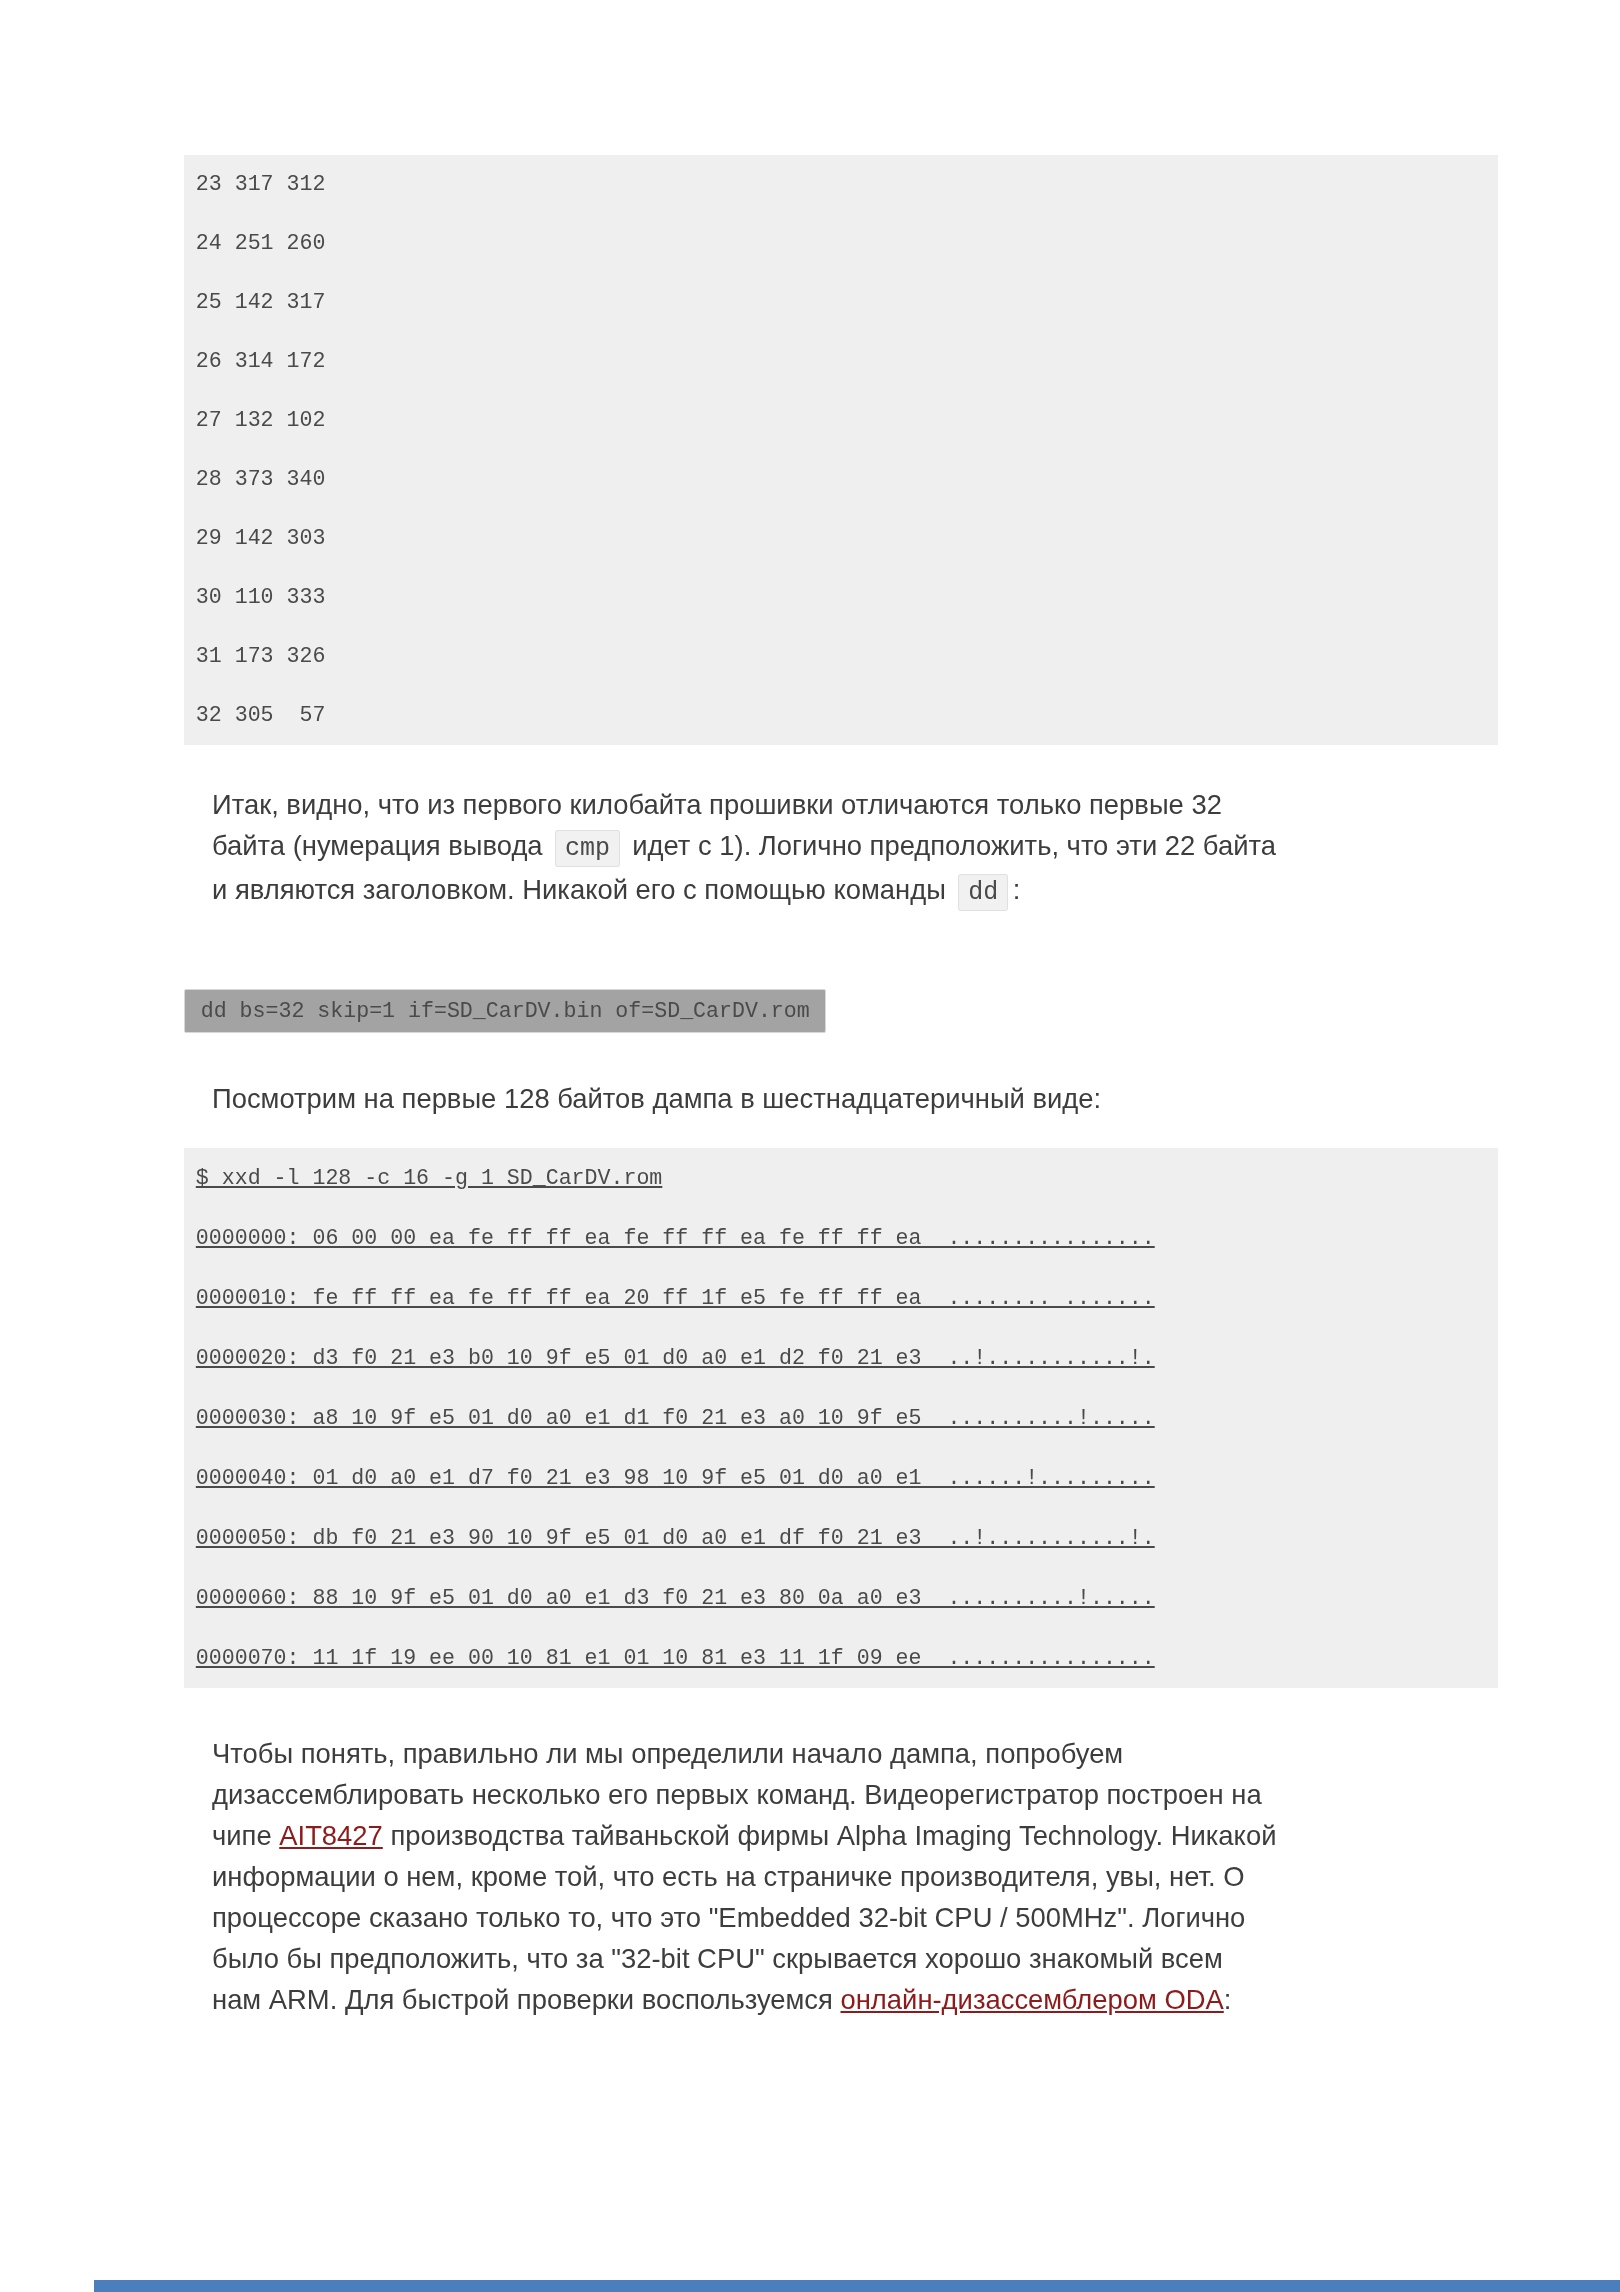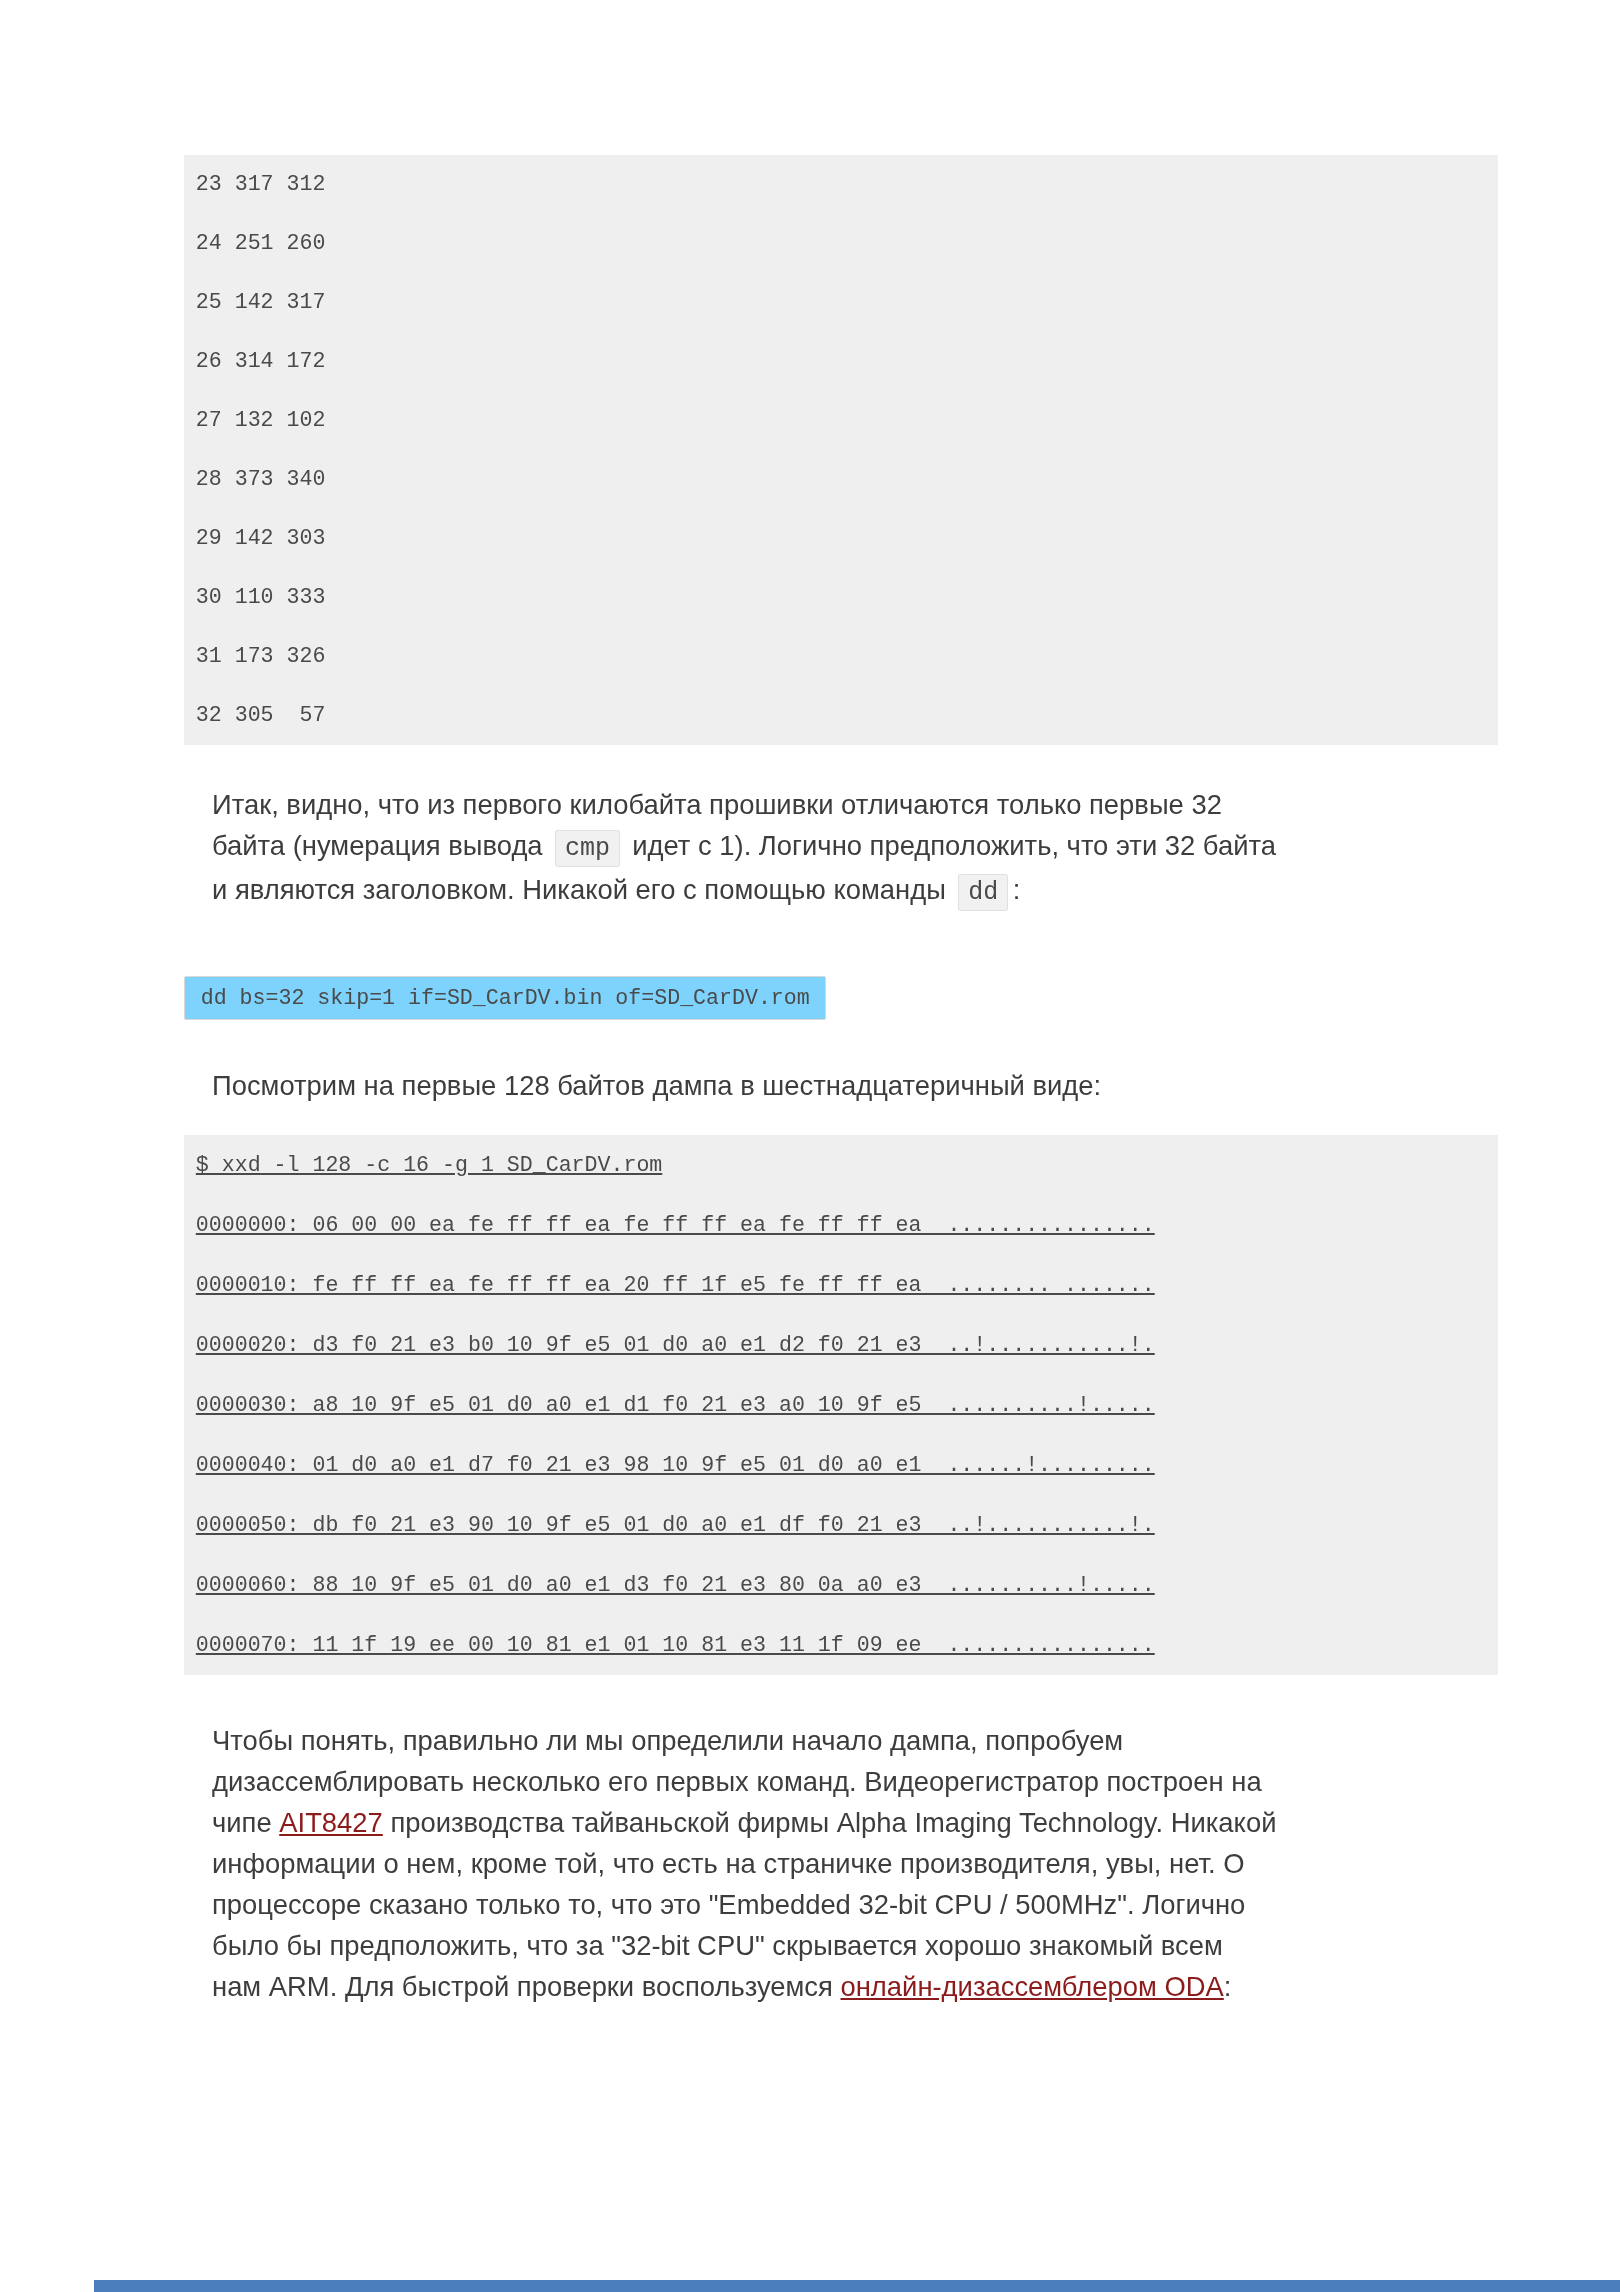--- a/index.html
+++ b/index.html
@@ -37,22 +37,22 @@
   }
   .para{
     font-size:27.4px;
     line-height:41px;
     color:#3d3d3d;
     margin-left:28px;
   }
   .para-intro{margin-top:39px;}
   .cmdbox{
     display:inline-block;
-    margin-top:36px;
-    background:#7dd3fc;
+    margin-top:49px;
+    background:#a3a3a3;
     border:1px solid #d8d8d8;
     border-radius:2px;
     padding:8.8px 15.7px;
     font-family:"Liberation Mono", monospace;
     font-size:21.6px;
     color:#4a4a4a;
     white-space:pre;
   }
   .para-look{margin-top:45px;}
   .codeblock.hex{margin-top:29px;}
@@ -80,21 +80,21 @@
   }
 </style>
 </head>
 <body>
 
 <div class="page">
   <div class="content">
 
     <div class="codeblock"><div class="code-line">23 317 312</div><div class="code-line">24 251 260</div><div class="code-line">25 142 317</div><div class="code-line">26 314 172</div><div class="code-line">27 132 102</div><div class="code-line">28 373 340</div><div class="code-line">29 142 303</div><div class="code-line">30 110 333</div><div class="code-line">31 173 326</div><div class="code-line">32 305  57</div></div>
 
-    <p class="para para-intro"><span>Итак, видно, что из первого килобайта прошивки отличаются только первые 32</span><br><span>байта (нумерация вывода </span><code class="inline-code">cmp</code><span> идет с 1). Логично предположить, что эти 32 байта</span><br><span>и являются заголовком. Никакой его с помощью команды </span><code class="inline-code">dd</code><span>:</span></p>
+    <p class="para para-intro"><span>Итак, видно, что из первого килобайта прошивки отличаются только первые 32</span><br><span>байта (нумерация вывода </span><code class="inline-code">cmp</code><span> идет с 1). Логично предположить, что эти 22 байта</span><br><span>и являются заголовком. Никакой его с помощью команды </span><code class="inline-code">dd</code><span>:</span></p>
 
     <div>
       <span class="cmdbox">dd bs=32 skip=1 if=SD_CarDV.bin of=SD_CarDV.rom</span>
     </div>
 
     <p class="para para-look">Посмотрим на первые 128 байтов дампа в шестнадцатеричный виде:</p>
 
     <div class="codeblock hex"><div class="code-line">$ xxd -l 128 -c 16 -g 1 SD_CarDV.rom</div><div class="code-line">0000000: 06 00 00 ea fe ff ff ea fe ff ff ea fe ff ff ea  ................</div><div class="code-line">0000010: fe ff ff ea fe ff ff ea 20 ff 1f e5 fe ff ff ea  ........ .......</div><div class="code-line">0000020: d3 f0 21 e3 b0 10 9f e5 01 d0 a0 e1 d2 f0 21 e3  ..!...........!.</div><div class="code-line">0000030: a8 10 9f e5 01 d0 a0 e1 d1 f0 21 e3 a0 10 9f e5  ..........!.....</div><div class="code-line">0000040: 01 d0 a0 e1 d7 f0 21 e3 98 10 9f e5 01 d0 a0 e1  ......!.........</div><div class="code-line">0000050: db f0 21 e3 90 10 9f e5 01 d0 a0 e1 df f0 21 e3  ..!...........!.</div><div class="code-line">0000060: 88 10 9f e5 01 d0 a0 e1 d3 f0 21 e3 80 0a a0 e3  ..........!.....</div><div class="code-line">0000070: 11 1f 19 ee 00 10 81 e1 01 10 81 e3 11 1f 09 ee  ................</div></div>
 
     <p class="para para-check"><span>Чтобы понять, правильно ли мы определили начало дампа, попробуем</span><br><span>дизассемблировать несколько его первых команд. Видеорегистратор построен на</span><br><span>чипе </span><a class="article-link" href="#">AIT8427</a><span> производства тайваньской фирмы Alpha Imaging Technology. Никакой</span><br><span>информации о нем, кроме той, что есть на страничке производителя, увы, нет. О</span><br><span>процессоре сказано только то, что это "Embedded 32-bit CPU / 500MHz". Логично</span><br><span>было бы предположить, что за "32-bit CPU" скрывается хорошо знакомый всем</span><br><span>нам ARM. Для быстрой проверки воспользуемся </span><a class="article-link" href="#">онлайн-дизассемблером ODA</a><span>:</span></p>

